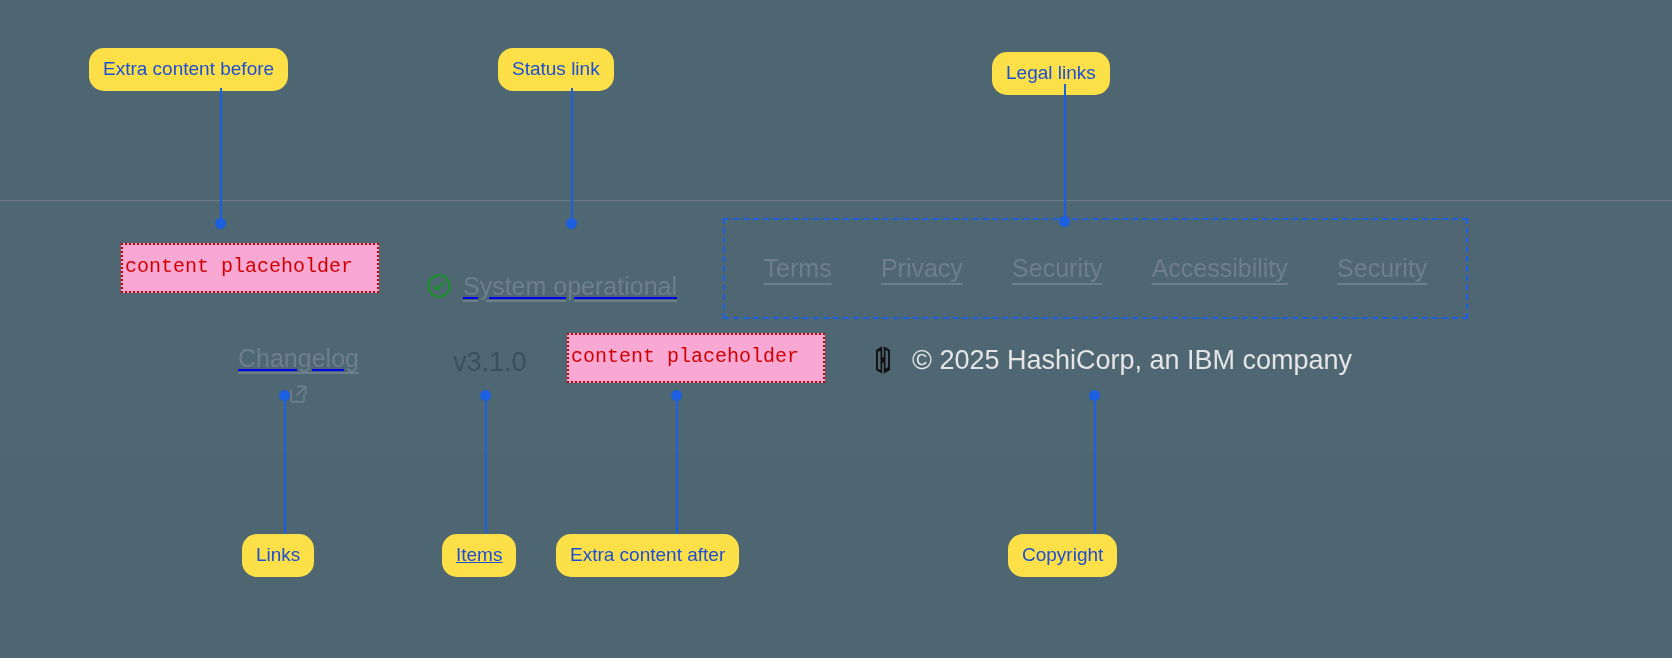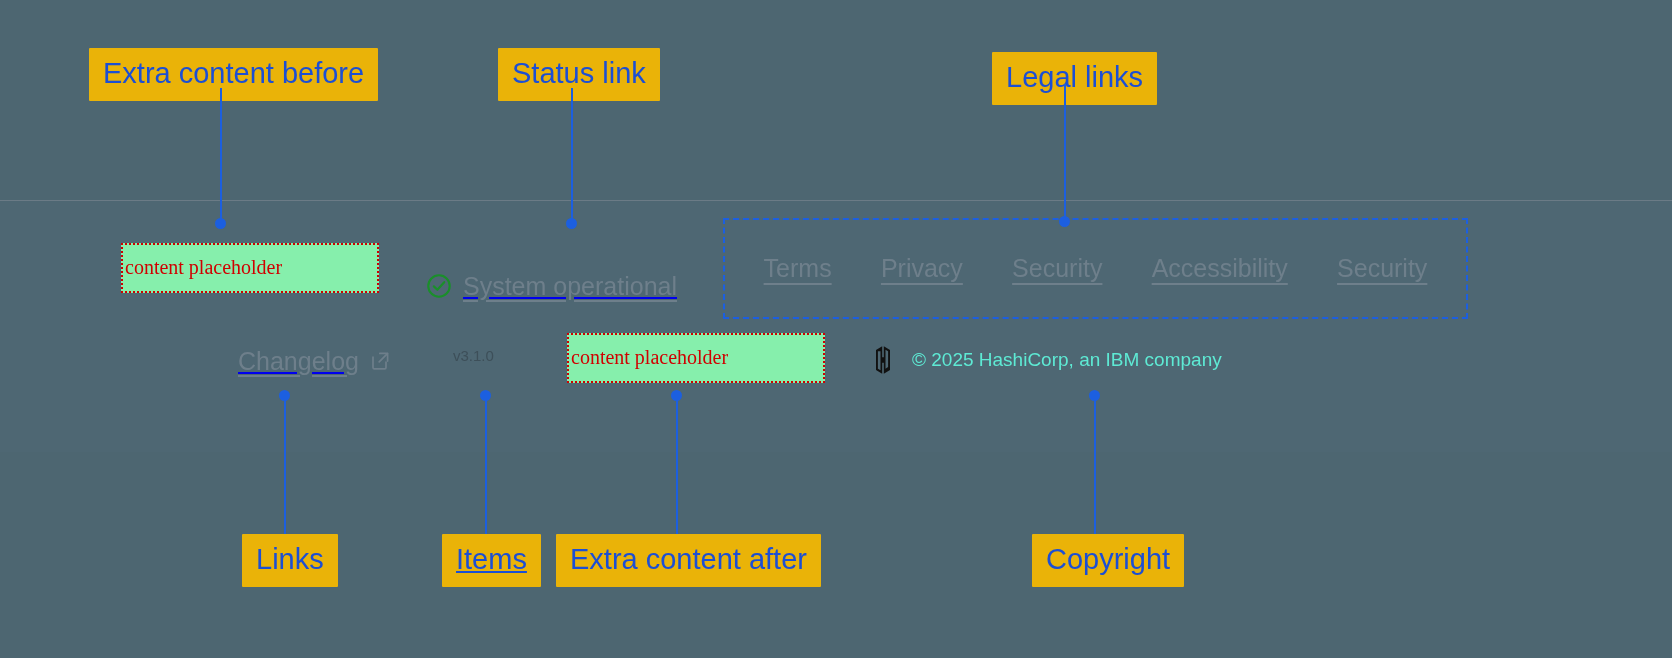--- a/index.html
+++ b/index.html
@@ -28,24 +28,24 @@
     width: 1672px;
     height: 252px;
     background: #4e6773;
     border-top: 1px solid #6b7b86;
     box-sizing: border-box;
   }
 
   .placeholder-chip {
     position: absolute;
     display: inline-block;
-    background: #86efac;
+    background: #f9a8d4;
     border: 2px dotted #d00000;
     color: #d00000;
-    font-family: Liberation Serif, serif;
+    font-family: Liberation Mono, monospace;
     font-size: 20px;
     line-height: 1.0;
     padding: 12px 2px 13px 2px;
     white-space: nowrap;
     box-sizing: border-box;
   }
   #ph-before { left: 121px; top: 243px; width: 258px; height: 50px; }
   #ph-after  { left: 567px; top: 333px; width: 258px; height: 50px; }
 
   .status-link {
@@ -90,62 +90,63 @@
 
   
   .changelog {
     position: absolute;
     left: 238px;
     top: 344px;
     display: flex;
     align-items: center;
     gap: 9px;
     height: 34px;
+    flex-direction: column;
   }
   .changelog .label {
     font-size: 25px;
     color: #6e7f8b;
     text-decoration: underline;
     text-underline-offset: 5px;
     white-space: nowrap;
   }
   .ext-icon { display: block; }
 
   .version {
     position: absolute;
     left: 453px;
     top: 347px;
-    font-size: 15px;
+    font-size: 27px;
     color: #3d4f59;
     white-space: nowrap;
   }
 
   .copyright {
     position: absolute;
     left: 868px;
     top: 343px;
     display: flex;
     align-items: center;
     gap: 14px;
     height: 34px;
   }
   .copyright .label {
+    font-size: 27px;
+    color: #e5e5e5;
+    white-space: nowrap;
+  }
+  .hashi-logo { display: block; }
+
+  
+  .callout {
+    position: absolute;
+    background: #fde047;
+    color: #1c4fd4;
+    border-radius: 15px;
     font-size: 19px;
-    color: #5eead4;
-    white-space: nowrap;
-  }
-  .hashi-logo { display: block; }
-
-  
-  .callout {
-    position: absolute;
-    background: #eab308;
-    color: #1c4fd4;
-    border-radius: 1px;
-    font-size: 29px;
     line-height: 1;
     padding: 11px 14px 13px 14px;
     white-space: nowrap;
     box-sizing: border-box;
   }
   .leader {
     position: absolute;
     width: 2px;
     background: #1c5fe0;
   }
@@ -230,15 +231,15 @@
   <div class="dot" style="left:480px; top:390px;"></div>
   <div class="leader" style="left:485px; top:396px; height:140px;"></div>
   <div class="callout" style="left:442px; top:534px;text-decoration:underline;">Items</div>
 
   <div class="dot" style="left:671px; top:390px;"></div>
   <div class="leader" style="left:676px; top:396px; height:140px;"></div>
   <div class="callout" style="left:556px; top:534px;">Extra content after</div>
 
   <div class="dot" style="left:1089px; top:390px;"></div>
   <div class="leader" style="left:1094px; top:396px; height:140px;"></div>
-  <div class="callout" style="left:1032px; top:534px;">Copyright</div>
+  <div class="callout" style="left:1008px; top:534px;">Copyright</div>
 
 </div>
 
 </body></html>

